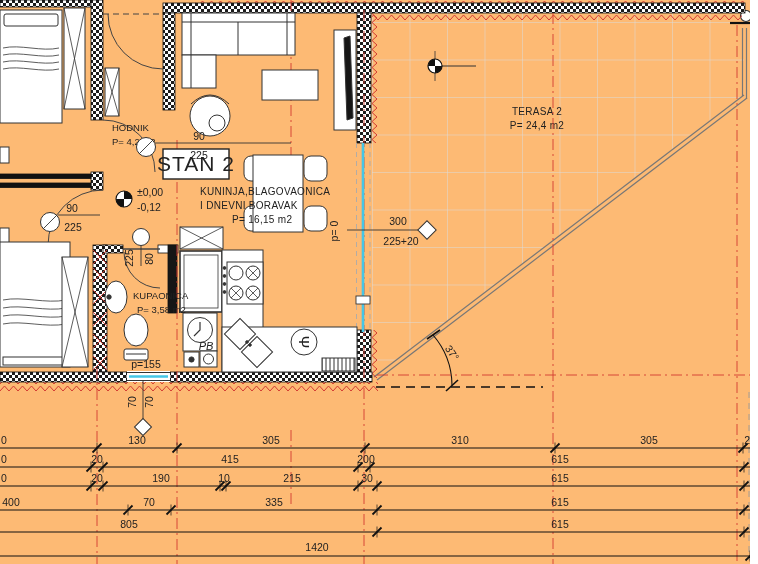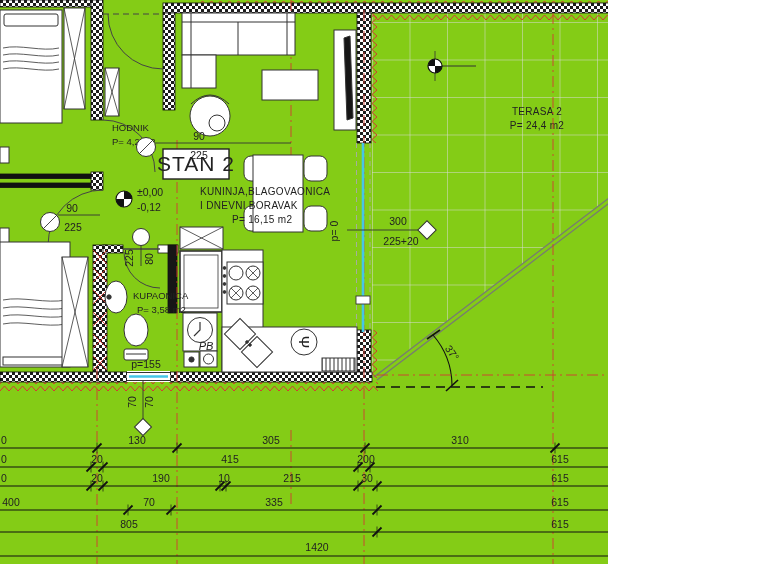--- a/index.html
+++ b/index.html
@@ -1,16 +1,16 @@
 <!DOCTYPE html>
 <html><head>
 <meta charset="utf-8">
 <style>
   html,body{margin:0;padding:0;background:#fff;}
-  .plan-wrap{width:608px;height:564px;position:relative;background:#84cc16;overflow:hidden;}
+  .plan-wrap{width:750px;height:564px;position:relative;background:#fdba74;overflow:hidden;}
   svg{display:block;font-family:"Liberation Sans",sans-serif;}
   text{fill:#222;}
   .dim{font-size:10.5px;}
   .room{font-size:10px;letter-spacing:.3px;}
   .small{font-size:9.5px;}
   .stan{font-size:21px;letter-spacing:1px;}
   .ital{font-style:italic;}
 </style>
 </head>
 <body>

